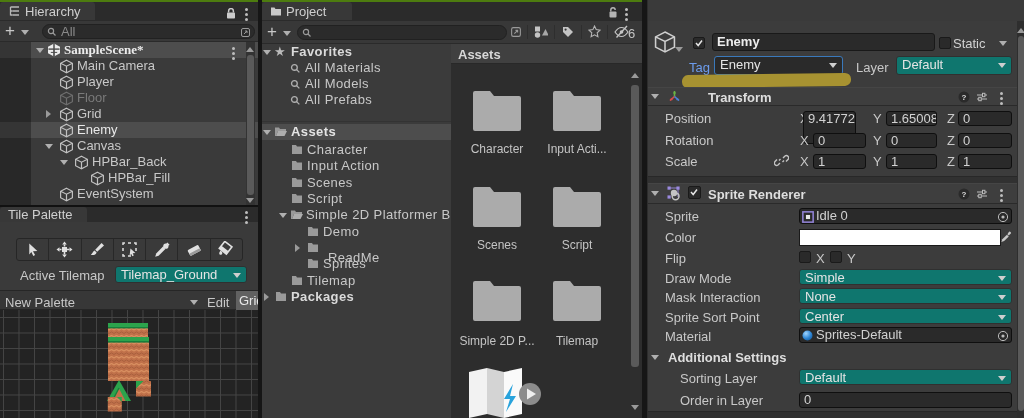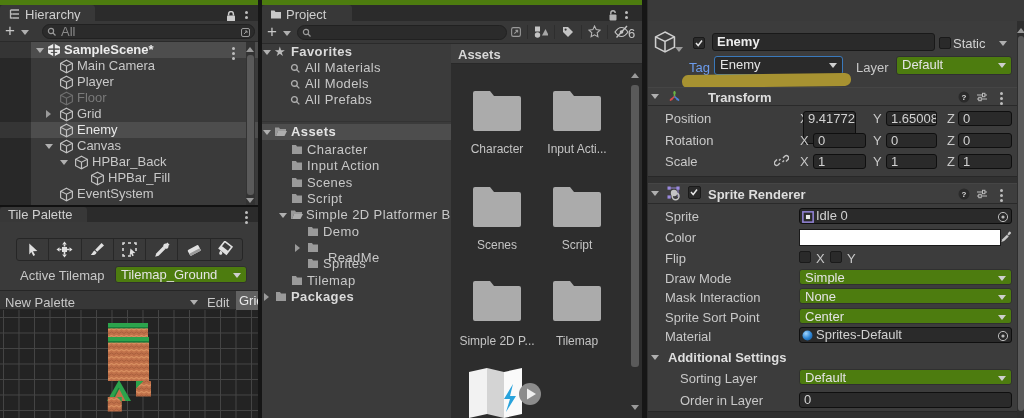--- a/index.html
+++ b/index.html
@@ -1,27 +1,27 @@
 <!DOCTYPE html>
 <html><head><meta charset="utf-8">
 <style>
 html,body{margin:0;padding:0;background:#181818;}
 #app{position:relative;width:1024px;height:418px;background:#161616;overflow:hidden;
  font-family:"Liberation Sans",sans-serif;font-size:13px;color:#c8c8c8;}
 .abs{position:absolute;}
 .panel{position:absolute;background:#3a3a3a;overflow:hidden;}
-.tabbar{position:absolute;left:0;top:0;right:0;height:21px;background:#2b2b2b;border-top:5px solid #4d7c0f;box-sizing:border-box;}
+.tabbar{position:absolute;left:0;top:0;right:0;height:21px;background:#2b2b2b;border-top:2px solid #4d7c0f;box-sizing:border-box;}
 .tab{position:absolute;left:0;top:0;height:18px;background:#383838;color:#cfcfcf;
  display:flex;align-items:center;padding:0 8px;box-sizing:border-box;border-radius:3px 3px 0 0;}
 .dot3{width:3px;height:3px;border-radius:50%;background:#bdbdbd;margin:2px 0;}
 .row{position:absolute;height:16px;line-height:16px;white-space:nowrap;}
 .sel{background:#4d4d4d;}
 .fld{position:absolute;background:#2a2a2a;border:1px solid #0f0f0f;border-radius:3px;
  box-sizing:border-box;color:#d2d2d2;line-height:14px;padding-left:4px;overflow:hidden;}
-.dd{position:absolute;background:#4d7c0f;border:1px solid #303030;border-radius:3px;
+.dd{position:absolute;background:#0f766e;border:1px solid #303030;border-radius:3px;
  box-sizing:border-box;color:#e4e4e4;line-height:15px;padding-left:5px;overflow:hidden;}
 .dd:after{content:"";position:absolute;right:5px;top:6px;border-left:4px solid transparent;
  border-right:4px solid transparent;border-top:5px solid #cfcfcf;}
 .cb{position:absolute;width:12px;height:12px;background:#2a2a2a;border:1px solid #1a1a1a;
  border-radius:2px;box-sizing:border-box;}
 .lbl{position:absolute;color:#c8c8c8;white-space:nowrap;}
 .hdr{position:absolute;left:0;right:0;background:#3e3e3e;border-top:1px solid #454545;
  border-bottom:1px solid #2a2a2a;}
 .b{font-weight:bold;}
 .caret{display:inline-block;width:0;height:0;border-left:4px solid transparent;
@@ -69,21 +69,21 @@
       </svg>
       <div class="abs" style="left:18px;top:0px;line-height:13px;color:#8a8a8a;">All</div>
       <svg class="abs" style="right:3px;top:2px;" width="11" height="11" viewBox="0 0 11 11">
         <rect x="1.5" y="1.5" width="8" height="8" rx="1.5" stroke="#9a9a9a" fill="none"></rect>
         <path d="M4 7l3-3M5 4h2v2" stroke="#9a9a9a" fill="none"></path>
       </svg>
     </div>
   </div>
 
   <div class="abs" id="htree" style="left:0;top:42px;width:258px;height:163px;background:#3a3a3a;">
-    <div class="row sel" style="left:0;top:0;width:258px;">
+    <div class="row sel" style="left:0;top:0;width:258px;font-family:Liberation Serif, serif;">
       <span class="caret" style="position:absolute;left:36px;top:6px;"></span>
       <svg class="abs" style="left:47px;top:1px;" width="14" height="14" viewBox="0 0 14 14">
         <path d="M7 0.5L13 3.8v6.4L7 13.5L1 10.2V3.8z" fill="#ececec"></path>
         <path d="M7 0.2v6" stroke="#4d4d4d" stroke-width="1.5"></path>
         <path d="M1.5 6.1h11" stroke="#4d4d4d" stroke-width="1.4"></path>
         <path d="M7 6v7.8" stroke="#4d4d4d" stroke-width="1.7"></path>
         <path d="M3.8 9.4h6.4" stroke="#4d4d4d" stroke-width="1"></path>
       </svg>
       <span class="b abs" style="left:64px;color:#ececec;">SampleScene*</span>
       <div class="abs" style="left:232px;top:3px;">

